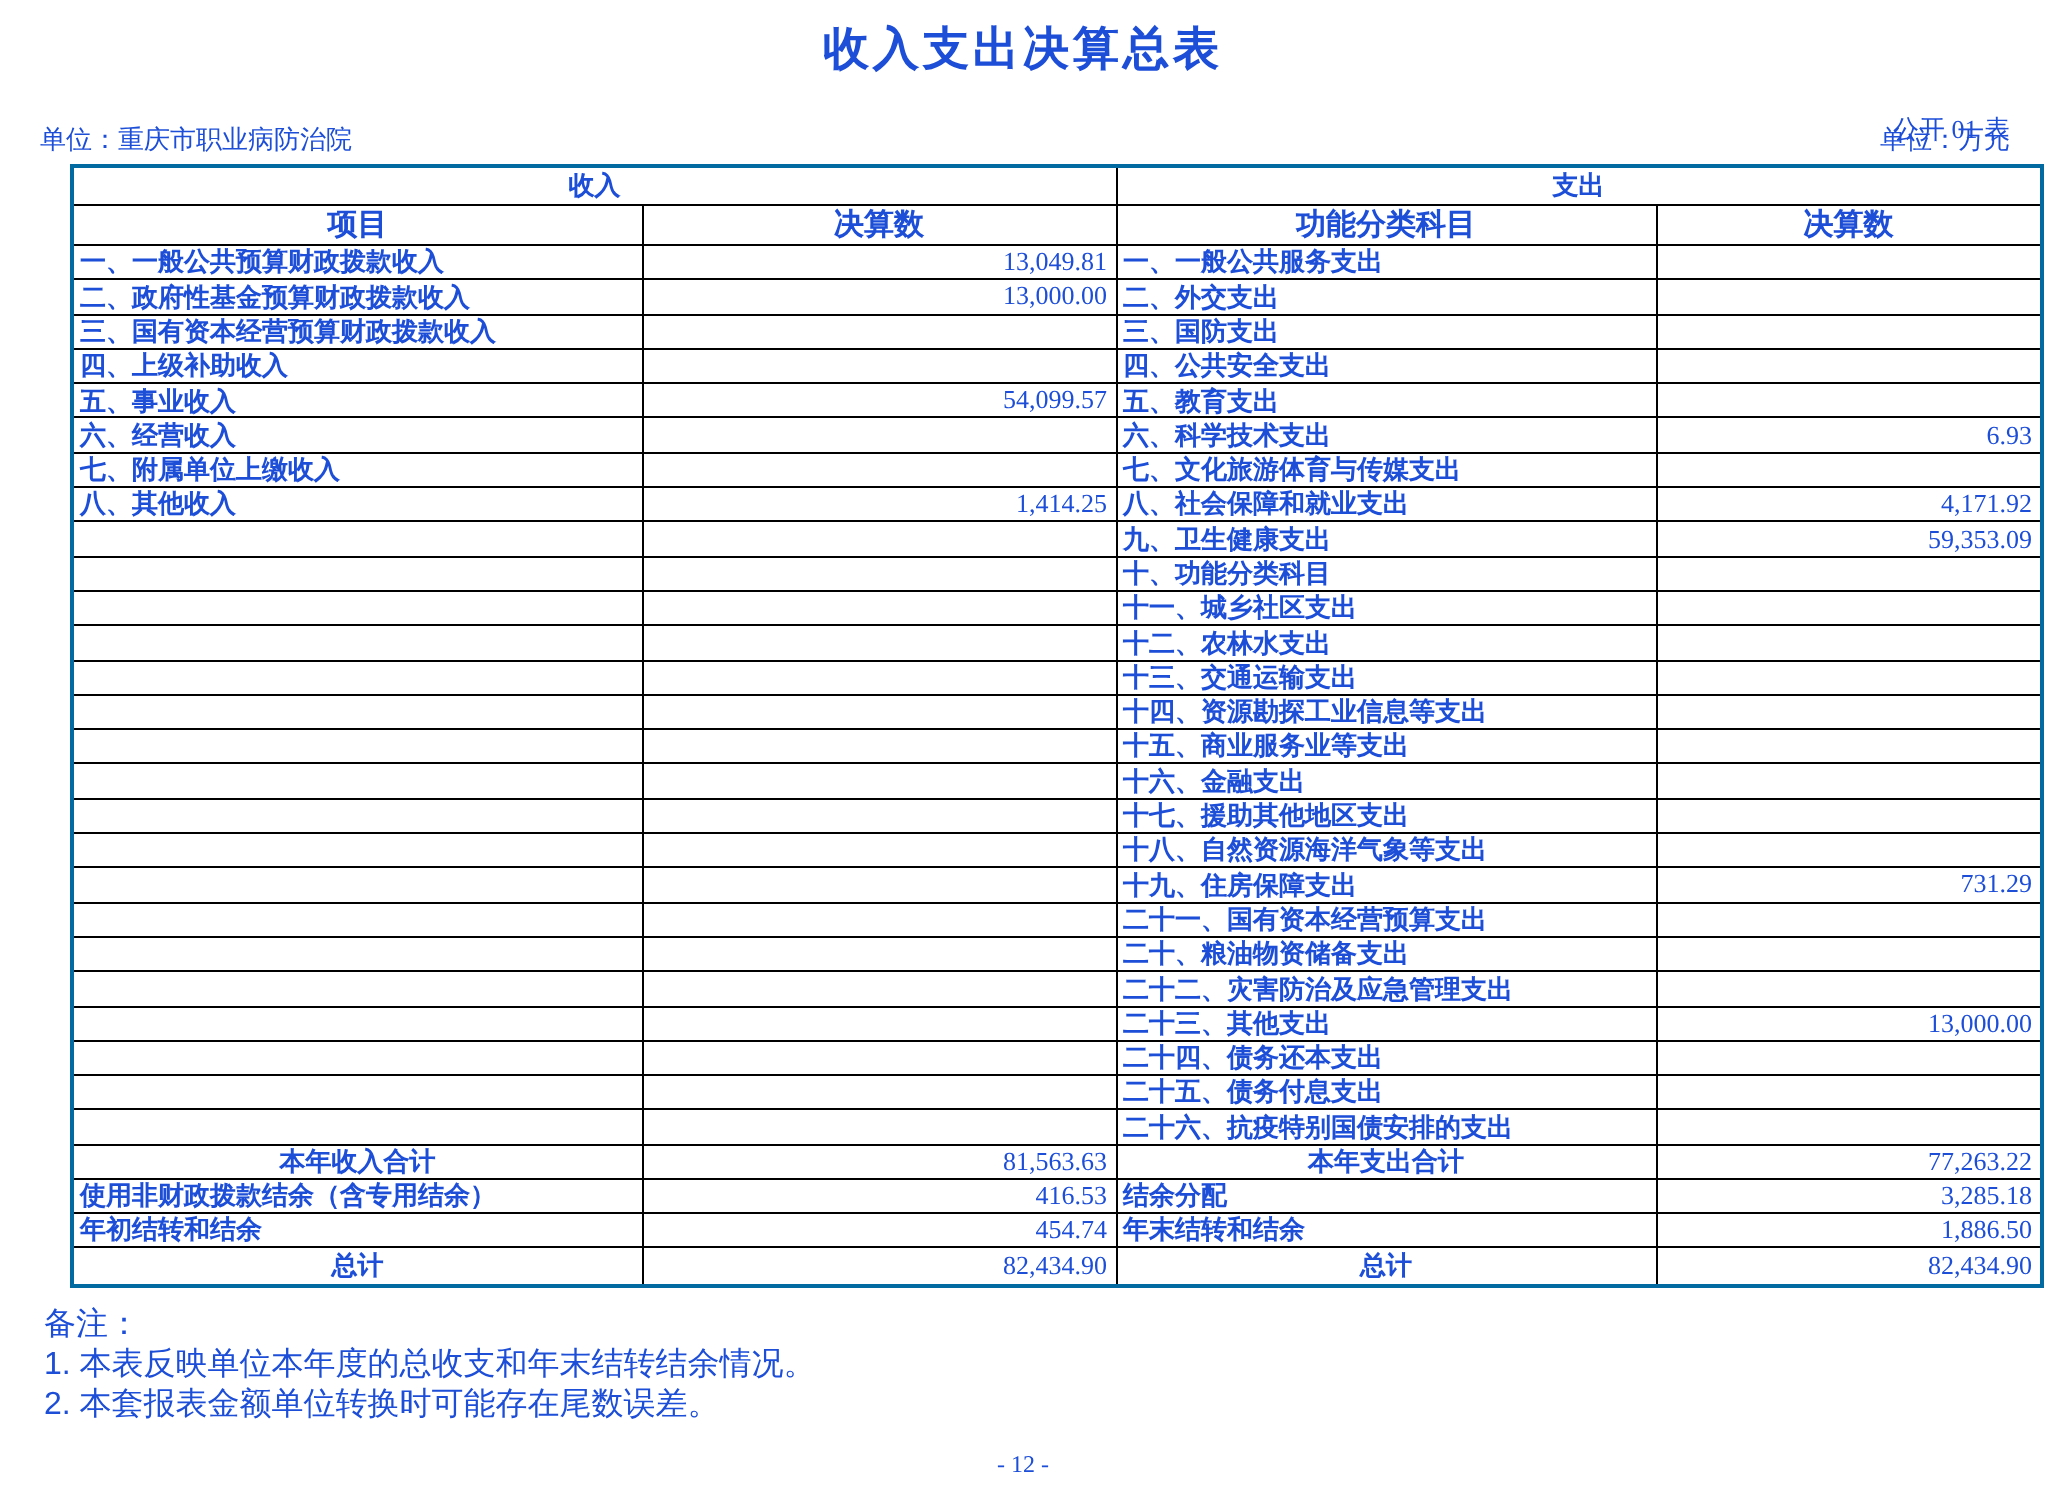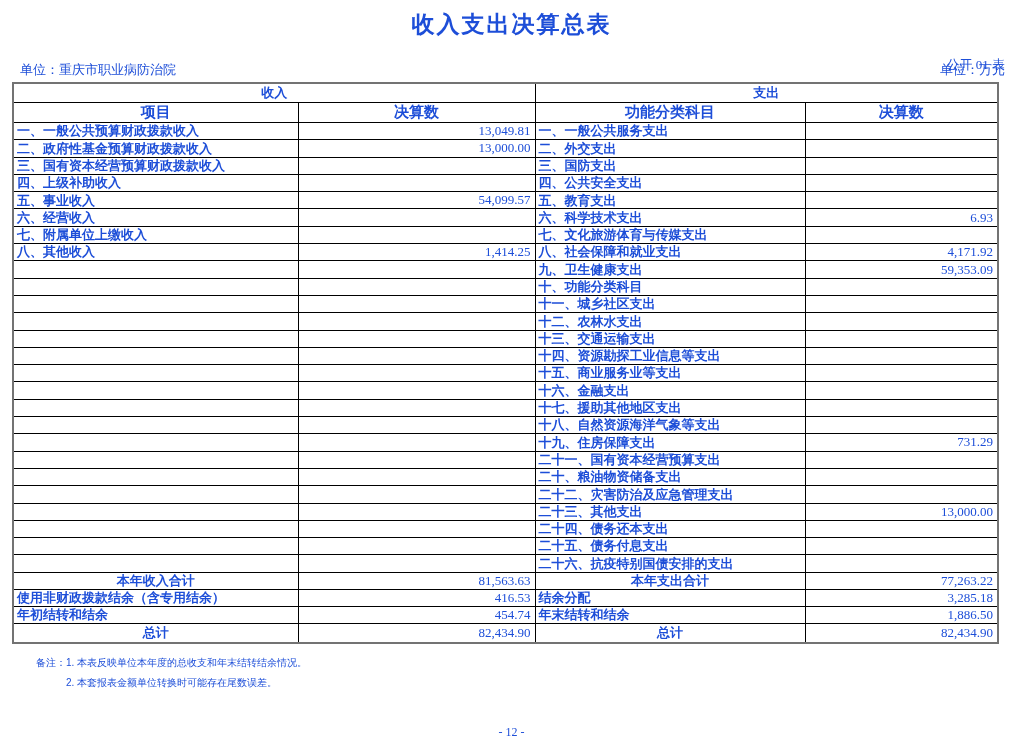--- a/index.html
+++ b/index.html
@@ -30,25 +30,25 @@
   }
   .unit-row {
     position: absolute;
     top: 61px; left: 20px; right: 18px;
     display: flex;
     justify-content: space-between;
     font-size: 13px;
   }
   table.fin {
     position: absolute;
-    top: 82px; left: 12px;
+    top: 82px; left: 35px;
     width: 985px;
     border-collapse: collapse;
     table-layout: fixed;
-    border: 2px solid #737373;
+    border: 2px solid #0369a1;
   }
   table.fin th, table.fin td {
     border: 1px solid #000;
     overflow: hidden;
     white-space: nowrap;
     vertical-align: middle;
   }
   tr.sec-row th { height: 17px; font-size: 13px; font-weight: bold; text-align: center; }
   tr.col-row th { height: 19px; font-size: 15px; font-weight: bold; text-align: center; }
   tbody.data td { height: 17.3px; }
@@ -63,24 +63,25 @@
     font-size: 13px;
     font-family: "Liberation Serif", serif;
     text-align: right;
     padding-right: 4px;
   }
   td.ctr { text-align: center; padding-left: 0; }
   tr.sum td { height: 15px; }
   tr.sum-last td { height: 20px; }
   .notes {
     position: absolute;
-    top: 653px; left: 36px;
+    top: 653px; left: 22px;
     display: flex;
-    font-size: 10px;
+    font-size: 16px;
     line-height: 20px;
+    flex-direction: column;
   }
   .notes-label { white-space: nowrap; }
   .page-number {
     position: absolute;
     top: 725px; left: 0;
     width: 100%;
     text-align: center;
     font-size: 12px;
     font-family: "Liberation Serif", serif;
   }

